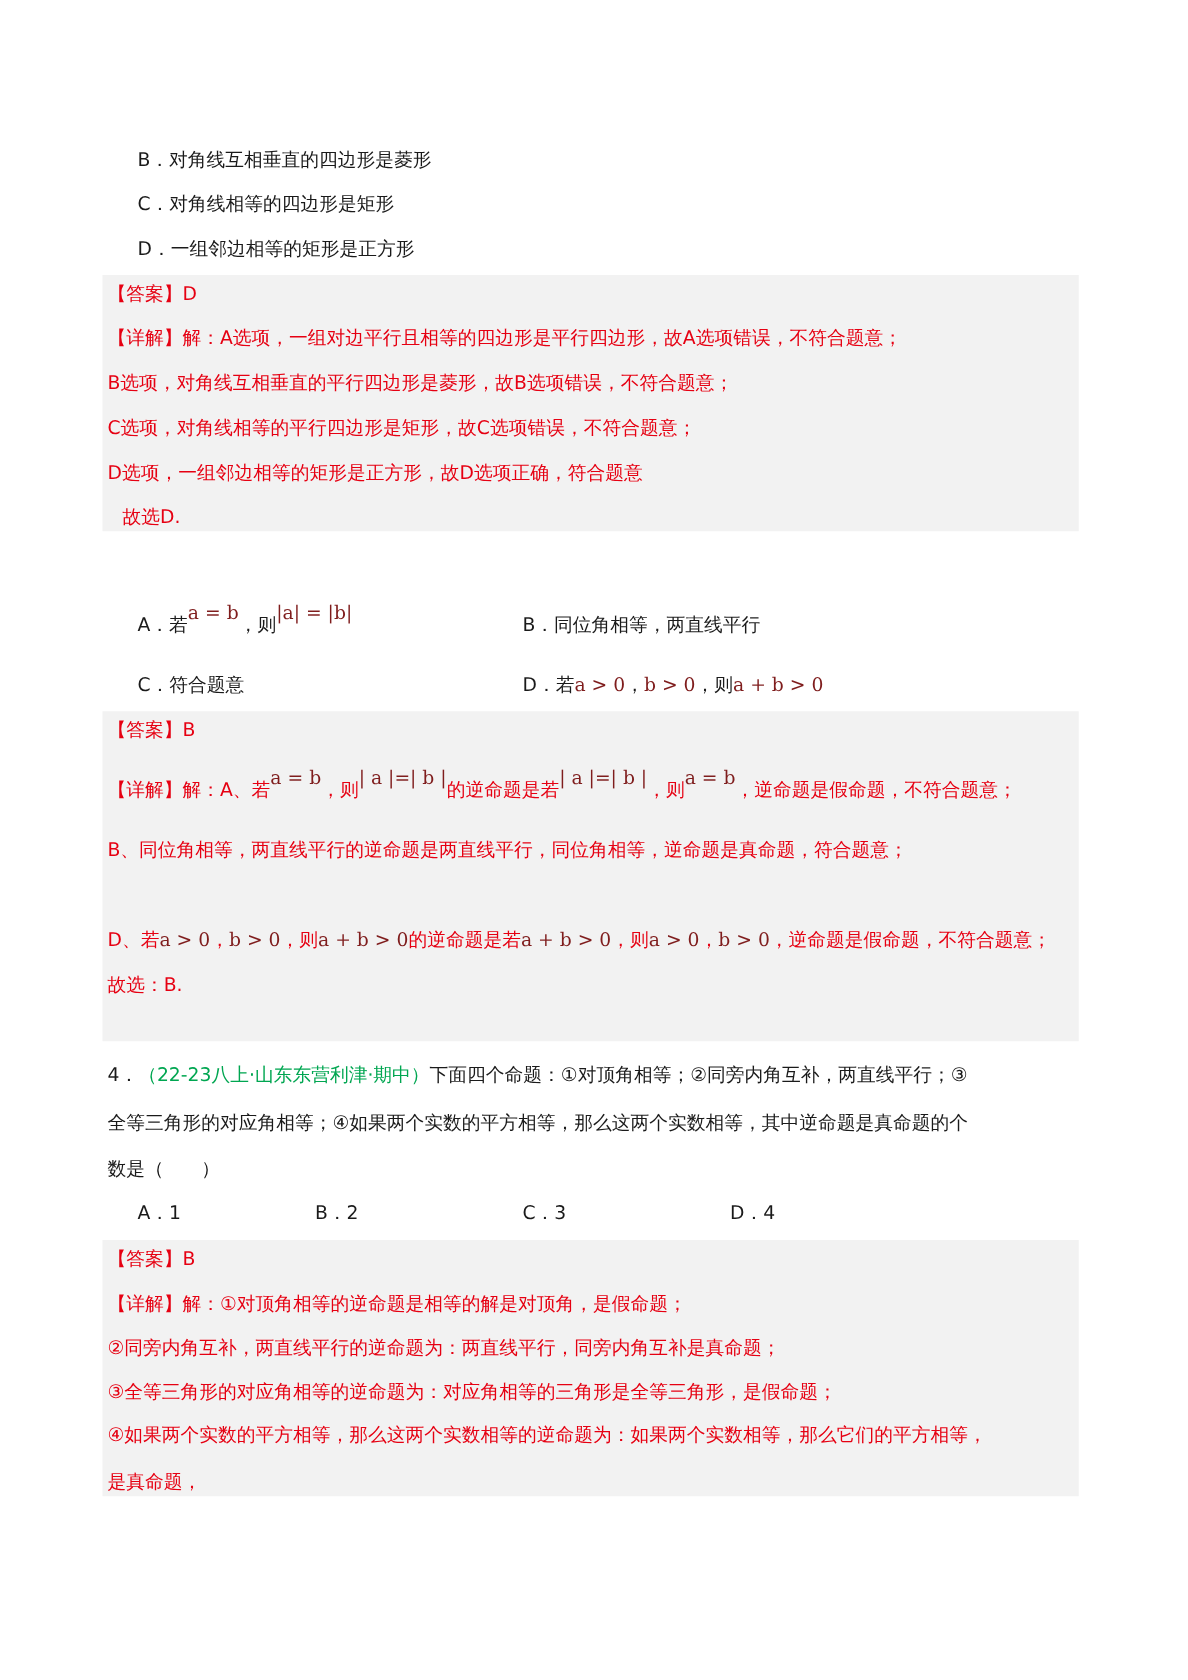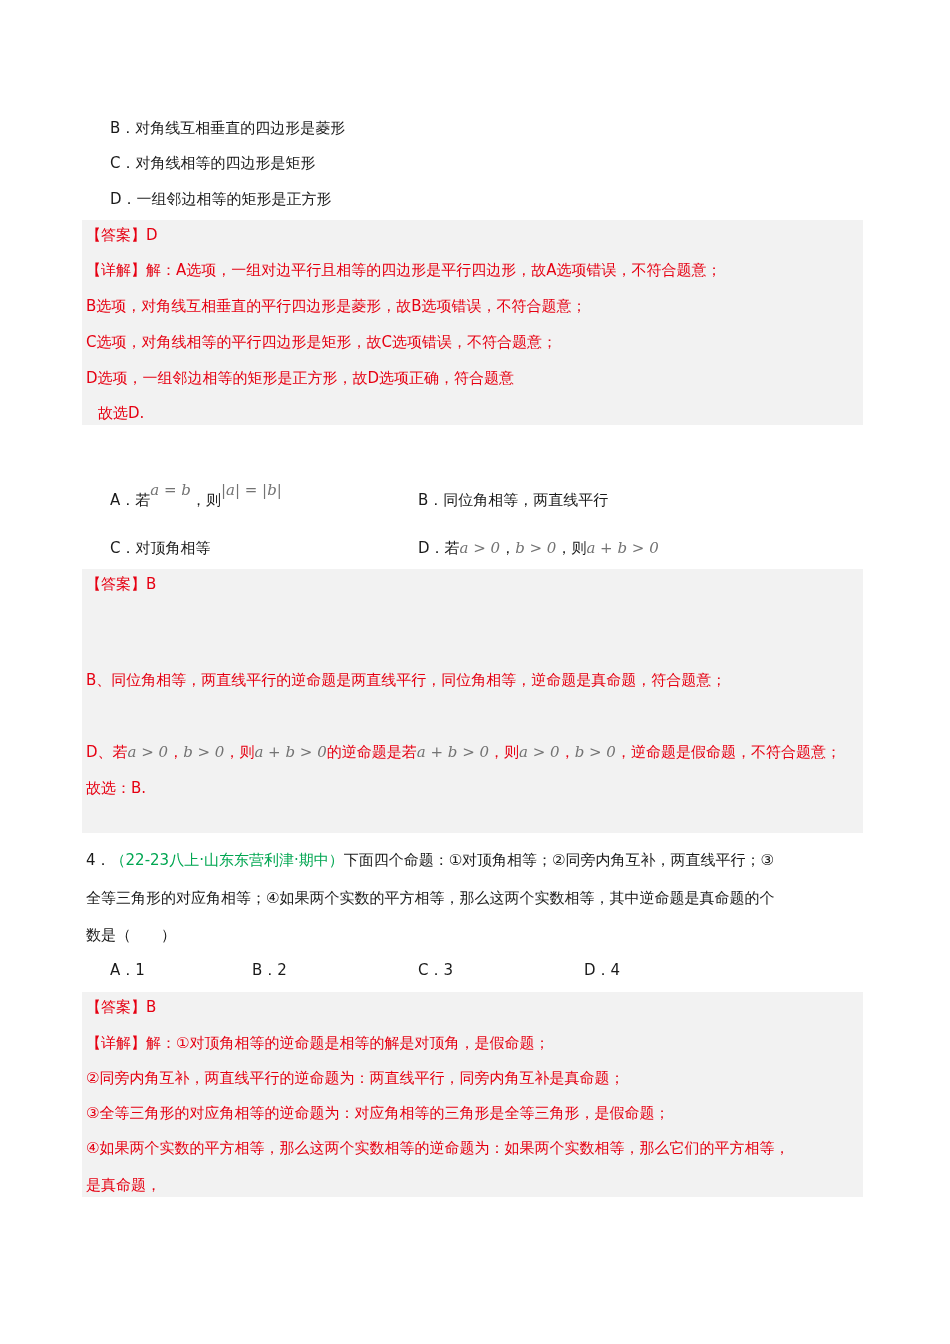--- a/index.html
+++ b/index.html
@@ -4,21 +4,21 @@
 <style>
   html, body { margin: 0; padding: 0; background: #ffffff; }
   body { width: 950px; height: 1344px; position: relative; overflow: hidden;
          font-family: "DejaVu Sans", "Liberation Sans", sans-serif; color: #1a1a1a; }
   .page { position: absolute; left: 0; top: 0; width: 950px; height: 1344px; }
   .line { position: absolute; font-size: 15px; line-height: 20px; white-space: nowrap; }
   .black { color: #1a1a1a; }
   .red { color: #e60012; }
   .green { color: #00a651; }
   .box { position: absolute; left: 82px; width: 781px; background: #f2f2f2; }
-  .math { font-family: "DejaVu Serif", "Liberation Serif", serif; font-style: italic; color: #737373; font-size: 15px; }
+  .math { font-family: "DejaVu Serif", "Liberation Serif", serif; color: #7f1d1d; font-size: 15px; }
   .math.sup { position: relative; top: -10px; }
   .opt { position: absolute; font-size: 15px; line-height: 20px; white-space: nowrap; }
 </style>
 </head>
 <body>
 
 <div class="page">
 
   <div class="line black" style="left:110px; top:118px;">
     <span>B．</span><span>对角线互相垂直的四边形是菱形</span>
@@ -43,29 +43,32 @@
   <div class="line red" style="left:86px; top:403px;margin-left:12px;">故选D.</div>
 
 
   <div class="opt black" style="left:110px; top:490px;">
     <span>A．</span><span>若</span><span class="math sup">a = b</span><span>，则</span><span class="math sup">|a| = |b|</span>
   </div>
   <div class="opt black" style="left:418px; top:490px;">
     <span>B．</span><span>同位角相等，两直线平行</span>
   </div>
   <div class="opt black" style="left:110px; top:538px;">
-    <span>C．</span><span>对顶角相等</span>
+    <span>C．</span><span>符合题意</span>
   </div>
   <div class="opt black" style="left:418px; top:538px;">
     <span>D．</span><span>若</span><span class="math">a &gt; 0</span><span>，</span><span class="math">b &gt; 0</span><span>，则</span><span class="math">a + b &gt; 0</span>
   </div>
 
   <div class="box" style="top:569px; height:264px;"></div>
   <div class="line red" style="left:86px; top:574px;">
     <span>【答案】</span><span>B</span>
+  </div>
+  <div class="line red" style="left:86px; top:622px;">
+    <span>【详解】</span><span>解：A、若</span><span class="math sup">a = b</span><span>，则</span><span class="math sup">| a |=| b |</span><span>的逆命题是若</span><span class="math sup">| a |=| b |</span><span>，则</span><span class="math sup">a = b</span><span>，逆命题是假命题，不符合题意；</span>
   </div>
   <div class="line red" style="left:86px; top:670px;">B、同位角相等，两直线平行的逆命题是两直线平行，同位角相等，逆命题是真命题，符合题意；</div>
   <div class="line red" style="left:86px; top:742px;">
     <span>D、若</span><span class="math">a &gt; 0</span><span>，</span><span class="math">b &gt; 0</span><span>，则</span><span class="math">a + b &gt; 0</span><span>的逆命题是若</span><span class="math">a + b &gt; 0</span><span>，则</span><span class="math">a &gt; 0</span><span>，</span><span class="math">b &gt; 0</span><span>，逆命题是假命题，不符合题意；</span>
   </div>
   <div class="line red" style="left:86px; top:778px;">故选：B.</div>
 
   <div class="line black" style="left:86px; top:850px;">
     <span>4．</span><span class="green">（22-23八上·山东东营利津·期中）</span><span>下面四个命题：①对顶角相等；②同旁内角互补，两直线平行；③</span>
   </div>

